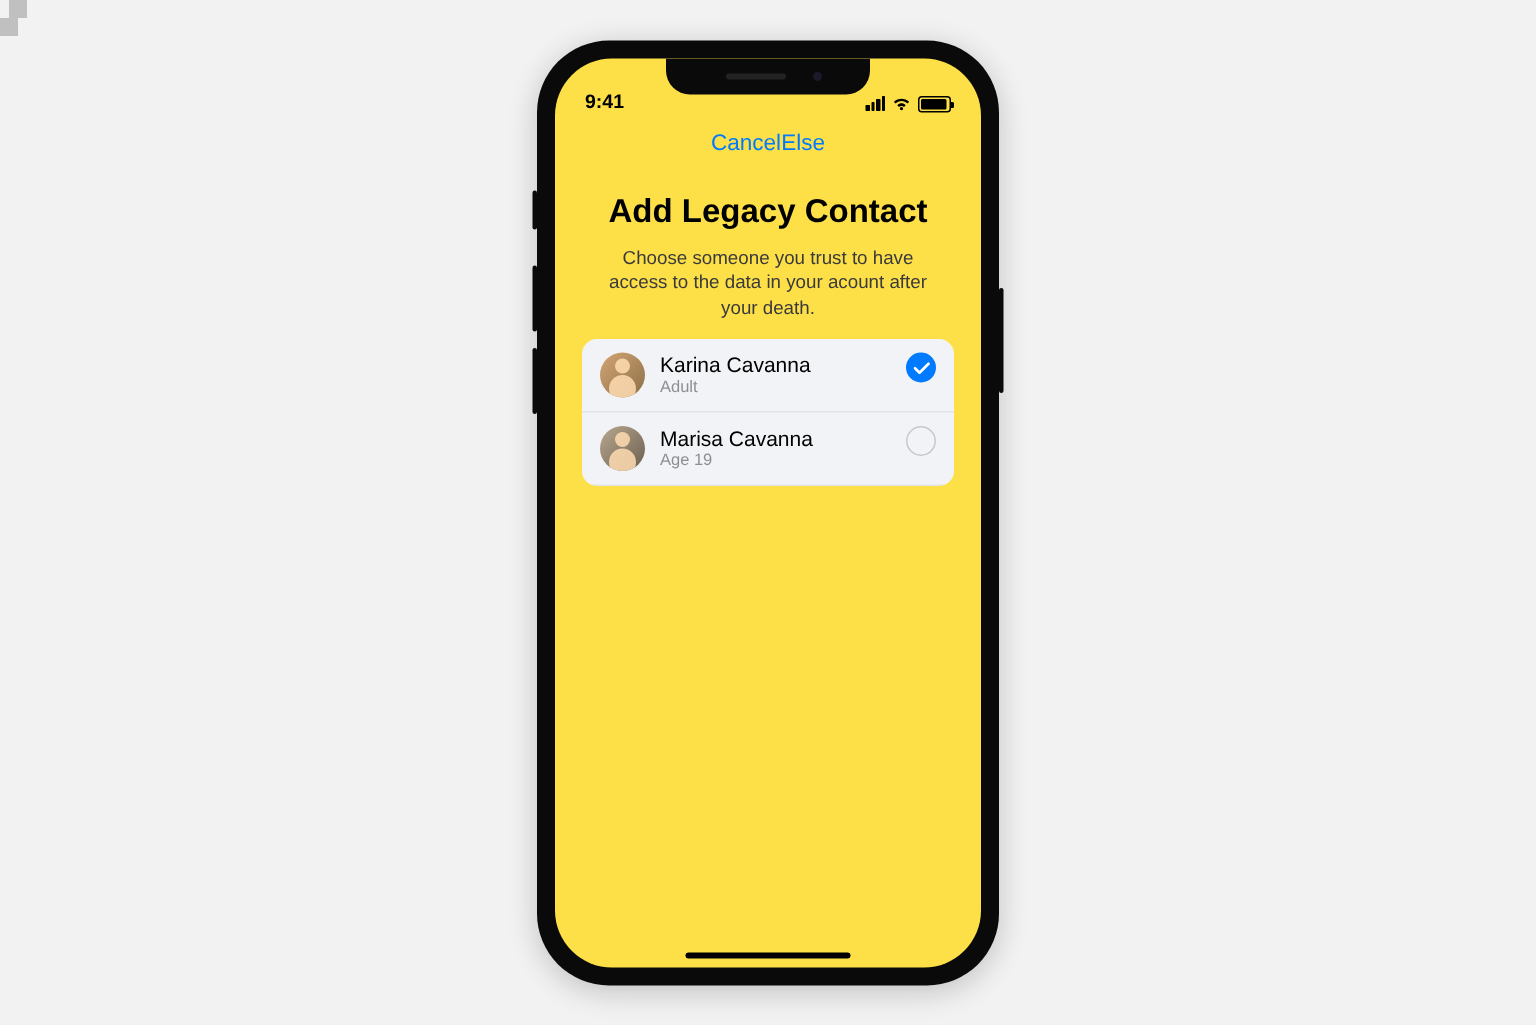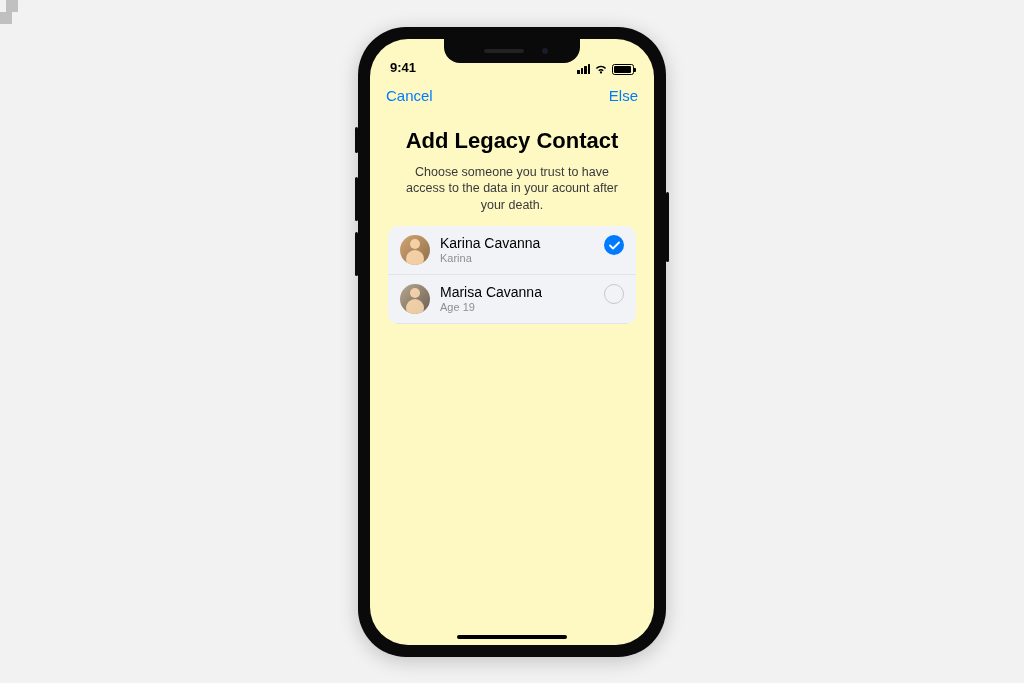--- a/index.html
+++ b/index.html
@@ -49,21 +49,21 @@
       background: #0a0a0a;
       border-radius: 2px;
     }
     .side-button.left-1 { left: -3px; top: 100px; width: 3px; height: 26px; }
     .side-button.left-2 { left: -3px; top: 150px; width: 3px; height: 44px; }
     .side-button.left-3 { left: -3px; top: 205px; width: 3px; height: 44px; }
     .side-button.right-1 { right: -3px; top: 165px; width: 3px; height: 70px; }
     .screen {
       width: 100%;
       height: 100%;
-      background: #fef9c3;
+      background: #fde047;
       border-radius: 38px;
       overflow: hidden;
       position: relative;
       display: flex;
       flex-direction: column;
     }
     .notch {
       position: absolute;
       top: 0;
       left: 50%;
@@ -147,21 +147,21 @@
       border-radius: 0 1px 1px 0;
     }
     .battery-fill {
       height: 100%;
       width: 95%;
       background: #000;
       border-radius: 1px;
     }
     .nav-bar {
       display: flex;
-      justify-content: space-between;
+      justify-content: center;
       padding: 8px 16px;
     }
     .nav-link {
       font-size: 15px;
       color: #007aff;
       cursor: pointer;
     }
     .content {
       padding: 16px 18px 0;
       text-align: center;
@@ -311,21 +311,21 @@
     <div class="content">
       <div class="title">Add Legacy Contact</div>
       <div class="subtitle">Choose someone you trust to have access to the data in your acount after your death.</div>
 
       <div class="card">
 
         <div class="contact-row">
           <div class="avatar a1"></div>
           <div class="contact-info">
             <div class="contact-name">Karina Cavanna</div>
-            <div class="contact-sub">Karina</div>
+            <div class="contact-sub">Adult</div>
           </div>
           <div class="radio selected">
             <svg width="11" height="9" viewBox="0 0 11 9">
               <path d="M1 4.5L4 7.5L10 1.5" stroke="#fff" stroke-width="1.8" fill="none" stroke-linecap="round" stroke-linejoin="round"></path>
             </svg>
           </div>
         </div>
 
         <div class="contact-row">
           <div class="avatar a2"></div>

